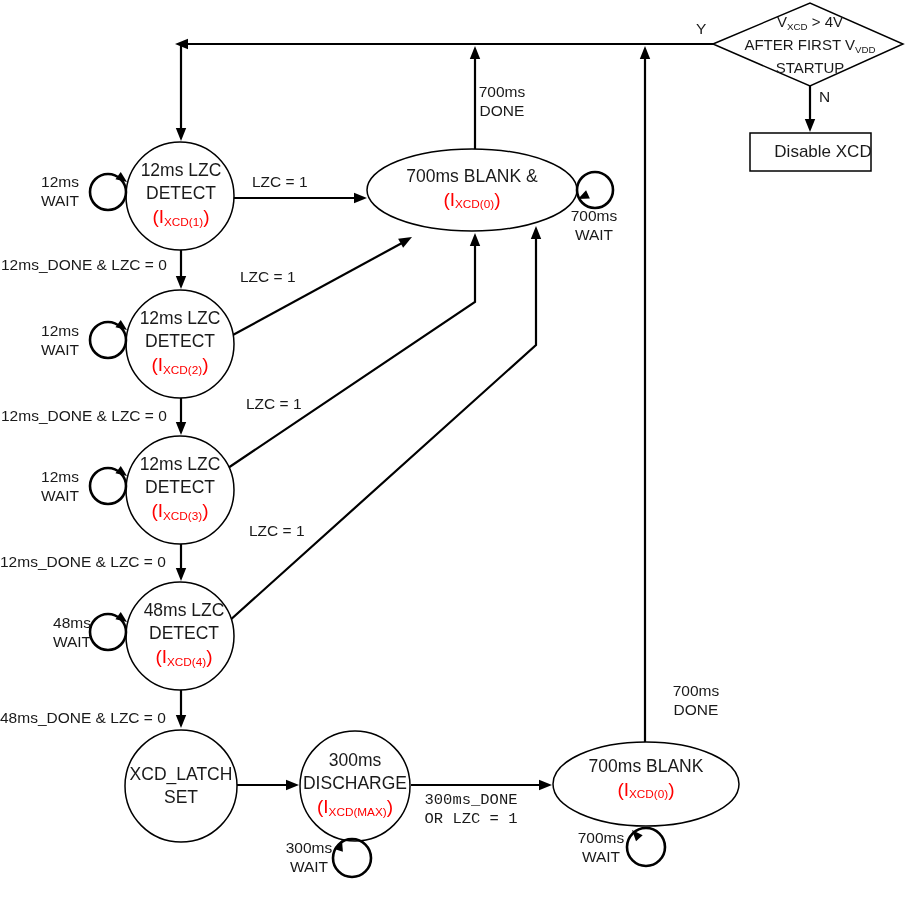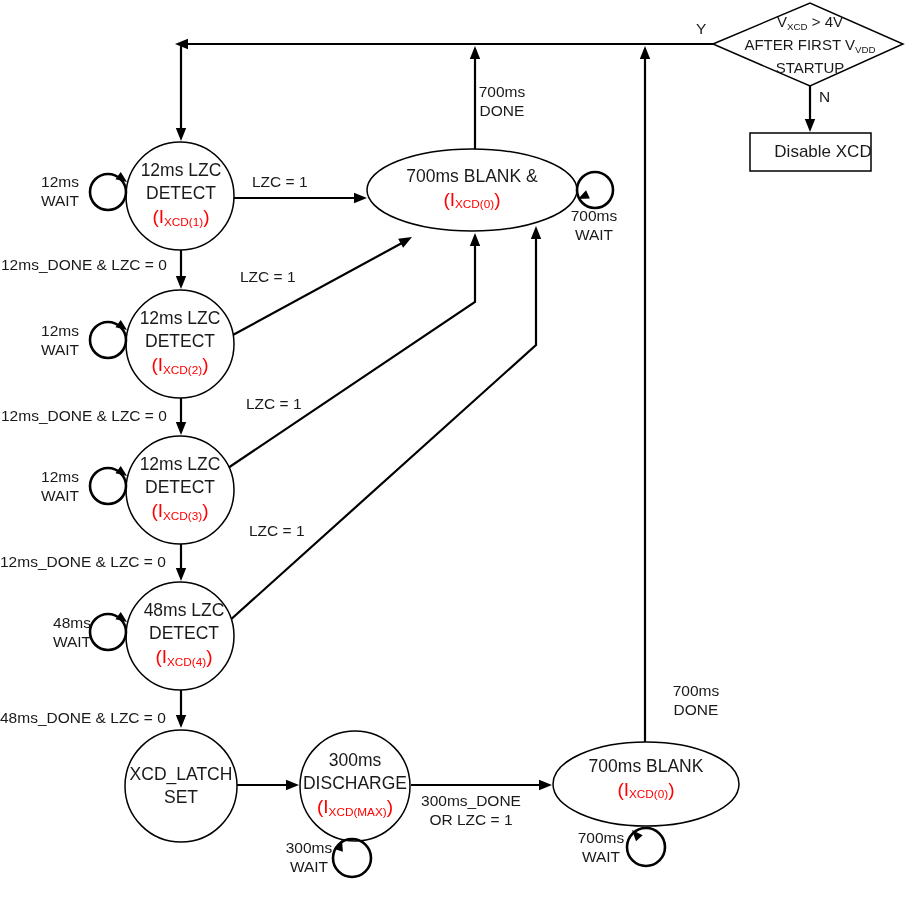--- a/index.html
+++ b/index.html
@@ -261,19 +261,19 @@
   </div>
   <div class="lbl ctr" style="left:601px; top:828px;">
     <div>700ms</div>
       <div>WAIT</div>
   </div>
   <div class="lbl ctr" style="left:309px; top:838px;">
     <div>300ms</div>
       <div>WAIT</div>
   </div>
 
-  <div class="lbl ctr" style="left:471px; top:791px;">
+  <div class="lbl ctr" style="left:471px; top:791px;font-family:Liberation Mono, monospace;">
     <div>300ms_DONE</div>
       <div>OR LZC = 1</div>
   </div>
 
 
 </div>
 
 </body></html>

